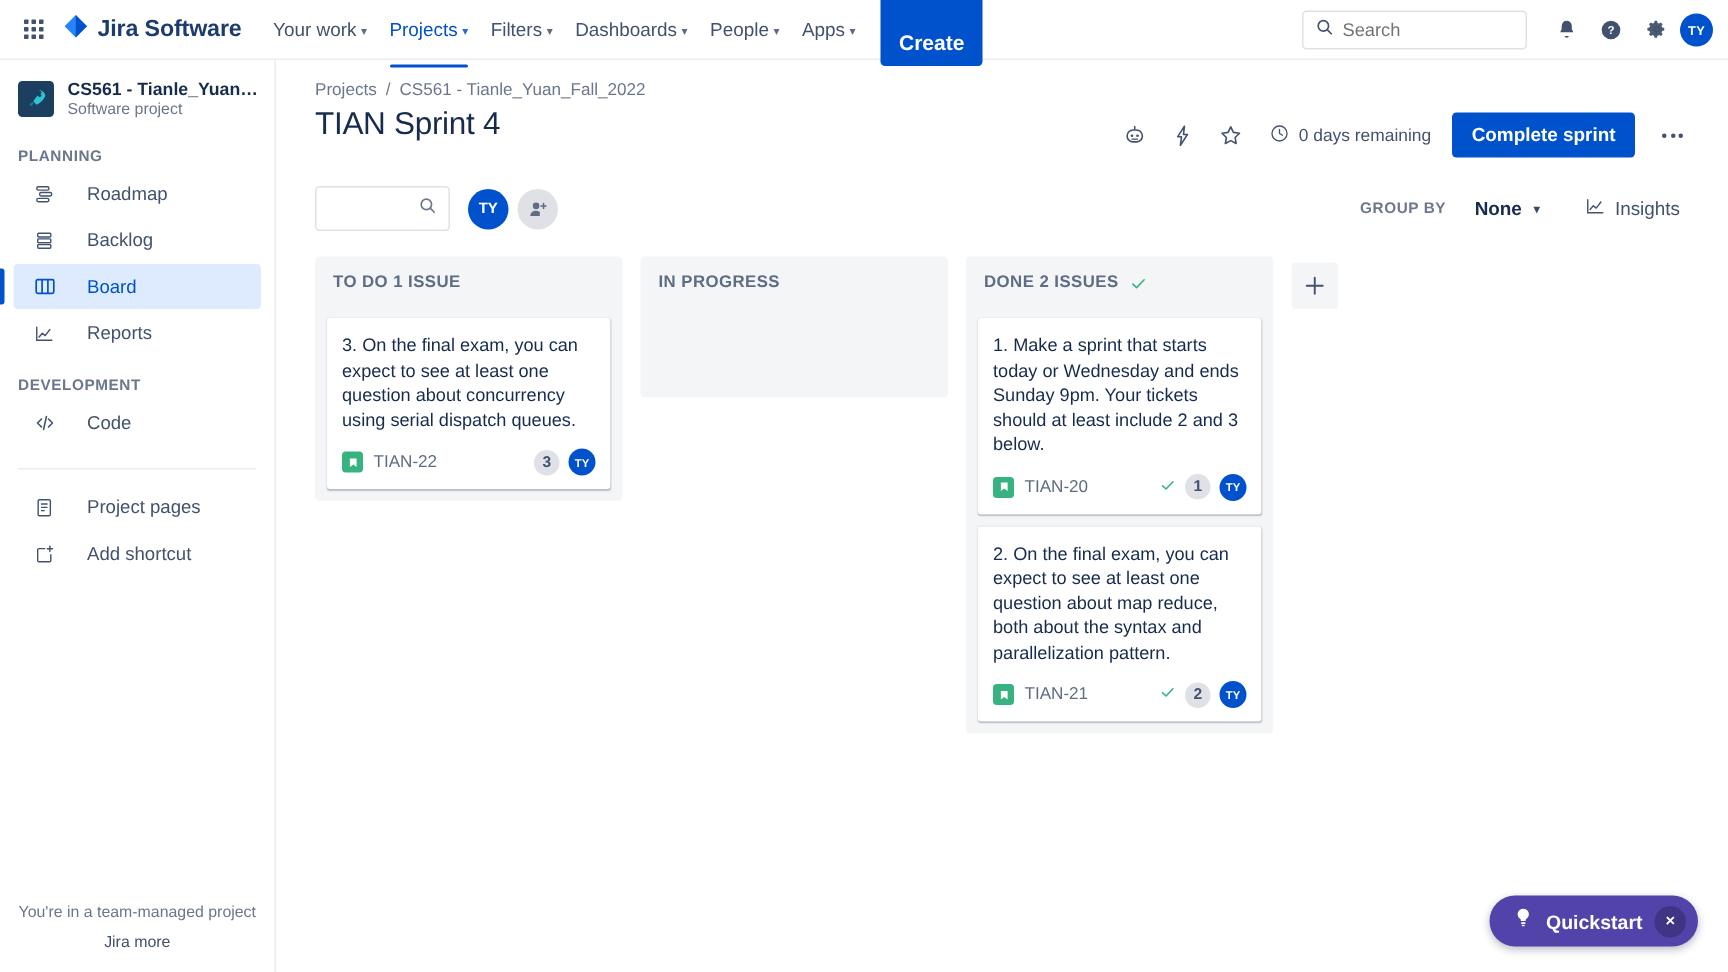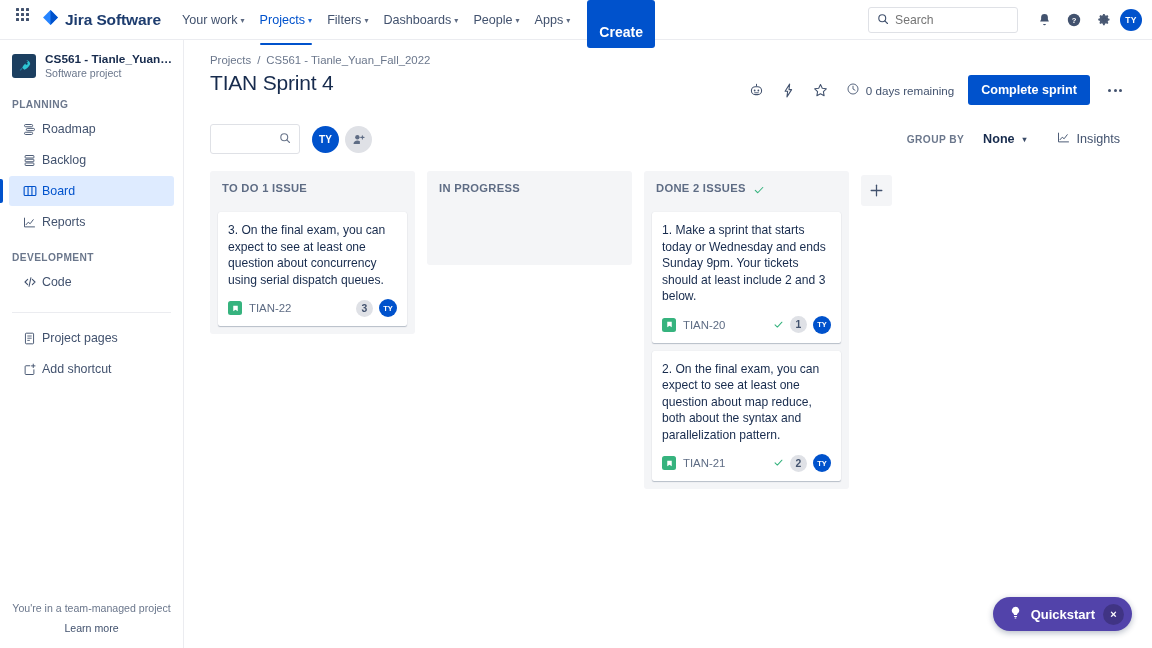--- a/index.html
+++ b/index.html
@@ -10,21 +10,21 @@
     color: #172b4d;
     overflow: hidden;
   }
   body { position: relative; }
 
   
   #topnav {
     height: 40px; width: 100%;
     background: #fff;
     border-bottom: 1px solid #ebecf0;
-    display: flex; 
+    display: flex; align-items: center;
     padding: 0 10px 0 8px;
     position: relative; z-index: 30;
   }
   .app-switcher {
     width: 28px; height: 28px;
     display: flex; align-items: center; justify-content: center;
     border-radius: 3px; cursor: pointer;
   }
   .grid9 { display: grid; grid-template-columns: repeat(3, 3px); grid-template-rows: repeat(3, 3px); gap: 2px; }
   .grid9 i { background: #42526e; border-radius: 0.5px; display: block; width: 3px; height: 3px; }
@@ -89,21 +89,21 @@
   .proj-name {
     font-size: 11.8px; font-weight: 600; color: #172b4d;
     white-space: nowrap; overflow: hidden; text-overflow: ellipsis; max-width: 134px;
   }
   .proj-type { font-size: 10.6px; color: #6b778c; margin-top: 1px; }
   .section-label {
     font-size: 10.2px; font-weight: 700; color: #6b778c;
     letter-spacing: 0.4px; padding: 0 12px; margin: 6px 0 4px;
   }
   .side-item {
-    display: flex; align-items: center; gap: 4px;
+    display: flex; align-items: center; gap: 20px;
     height: 30px; padding: 0 12px; margin: 0 9px 1px 9px;
     border-radius: 3px; cursor: pointer; position: relative;
     font-size: 12.4px; color: #42526e;
   }
   .side-item .s-ico { width: 17px; display: flex; align-items: center; justify-content: center; flex: 0 0 17px; }
   .side-item.selected { background: #deebff; color: #0052cc; font-weight: 400; }
   .side-item.selected::before {
     content: ""; position: absolute; left: -9px; top: 3px; bottom: 3px;
     width: 3px; background: #0052cc; border-radius: 0 2px 2px 0;
   }
@@ -385,21 +385,21 @@
             <line x1="18" y1="3.4" x2="18" y2="9" stroke="#42526e" stroke-width="1.5" stroke-linecap="round"></line>
             <line x1="15.2" y1="6.2" x2="20.8" y2="6.2" stroke="#42526e" stroke-width="1.5" stroke-linecap="round"></line>
           </svg>
       </span>
       <span>Add shortcut</span>
     </div>
 
 
     <div class="side-footer">
       <div class="fline">You're in a team-managed project</div>
-      <div class="flink">Learn more</div>
+      <div class="flink">Jira more</div>
     </div>
   </div>
 
   <div id="main">
 
     <div class="breadcrumb">
       <span class="crumb">Projects</span>
       <span class="sep">/</span>
       <span class="crumb">CS561 - Tianle_Yuan_Fall_2022</span>
     </div>

